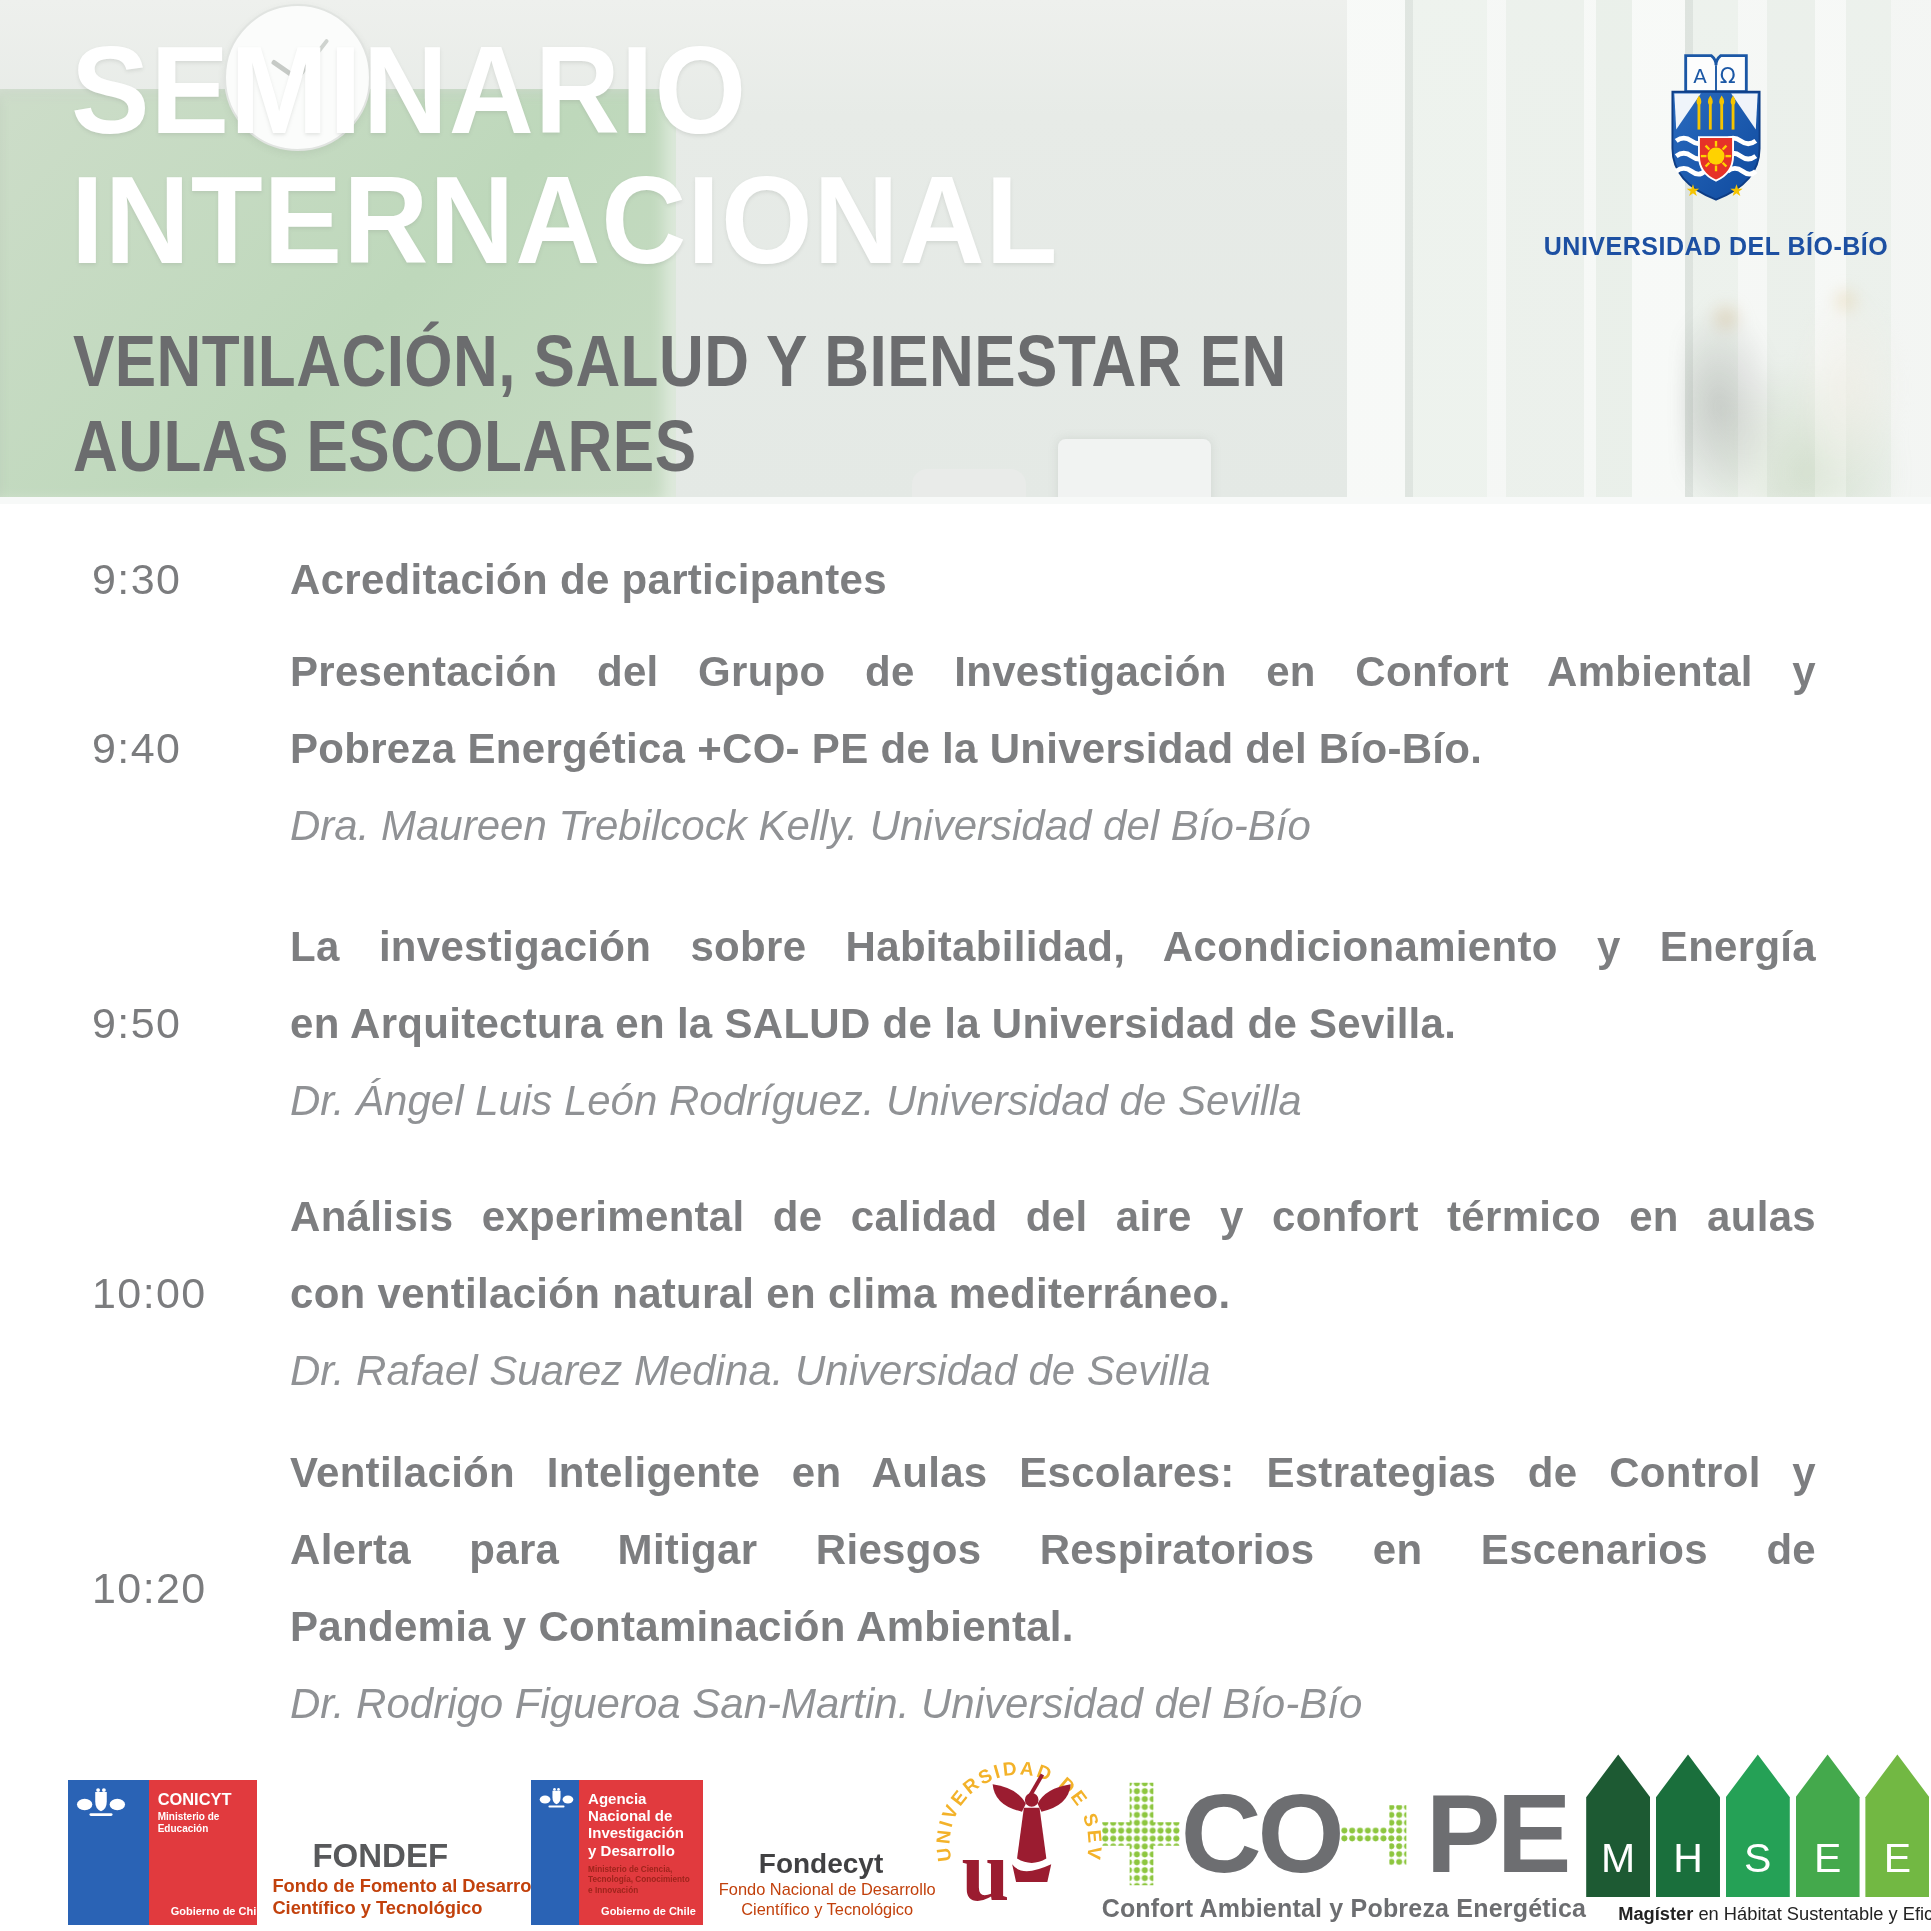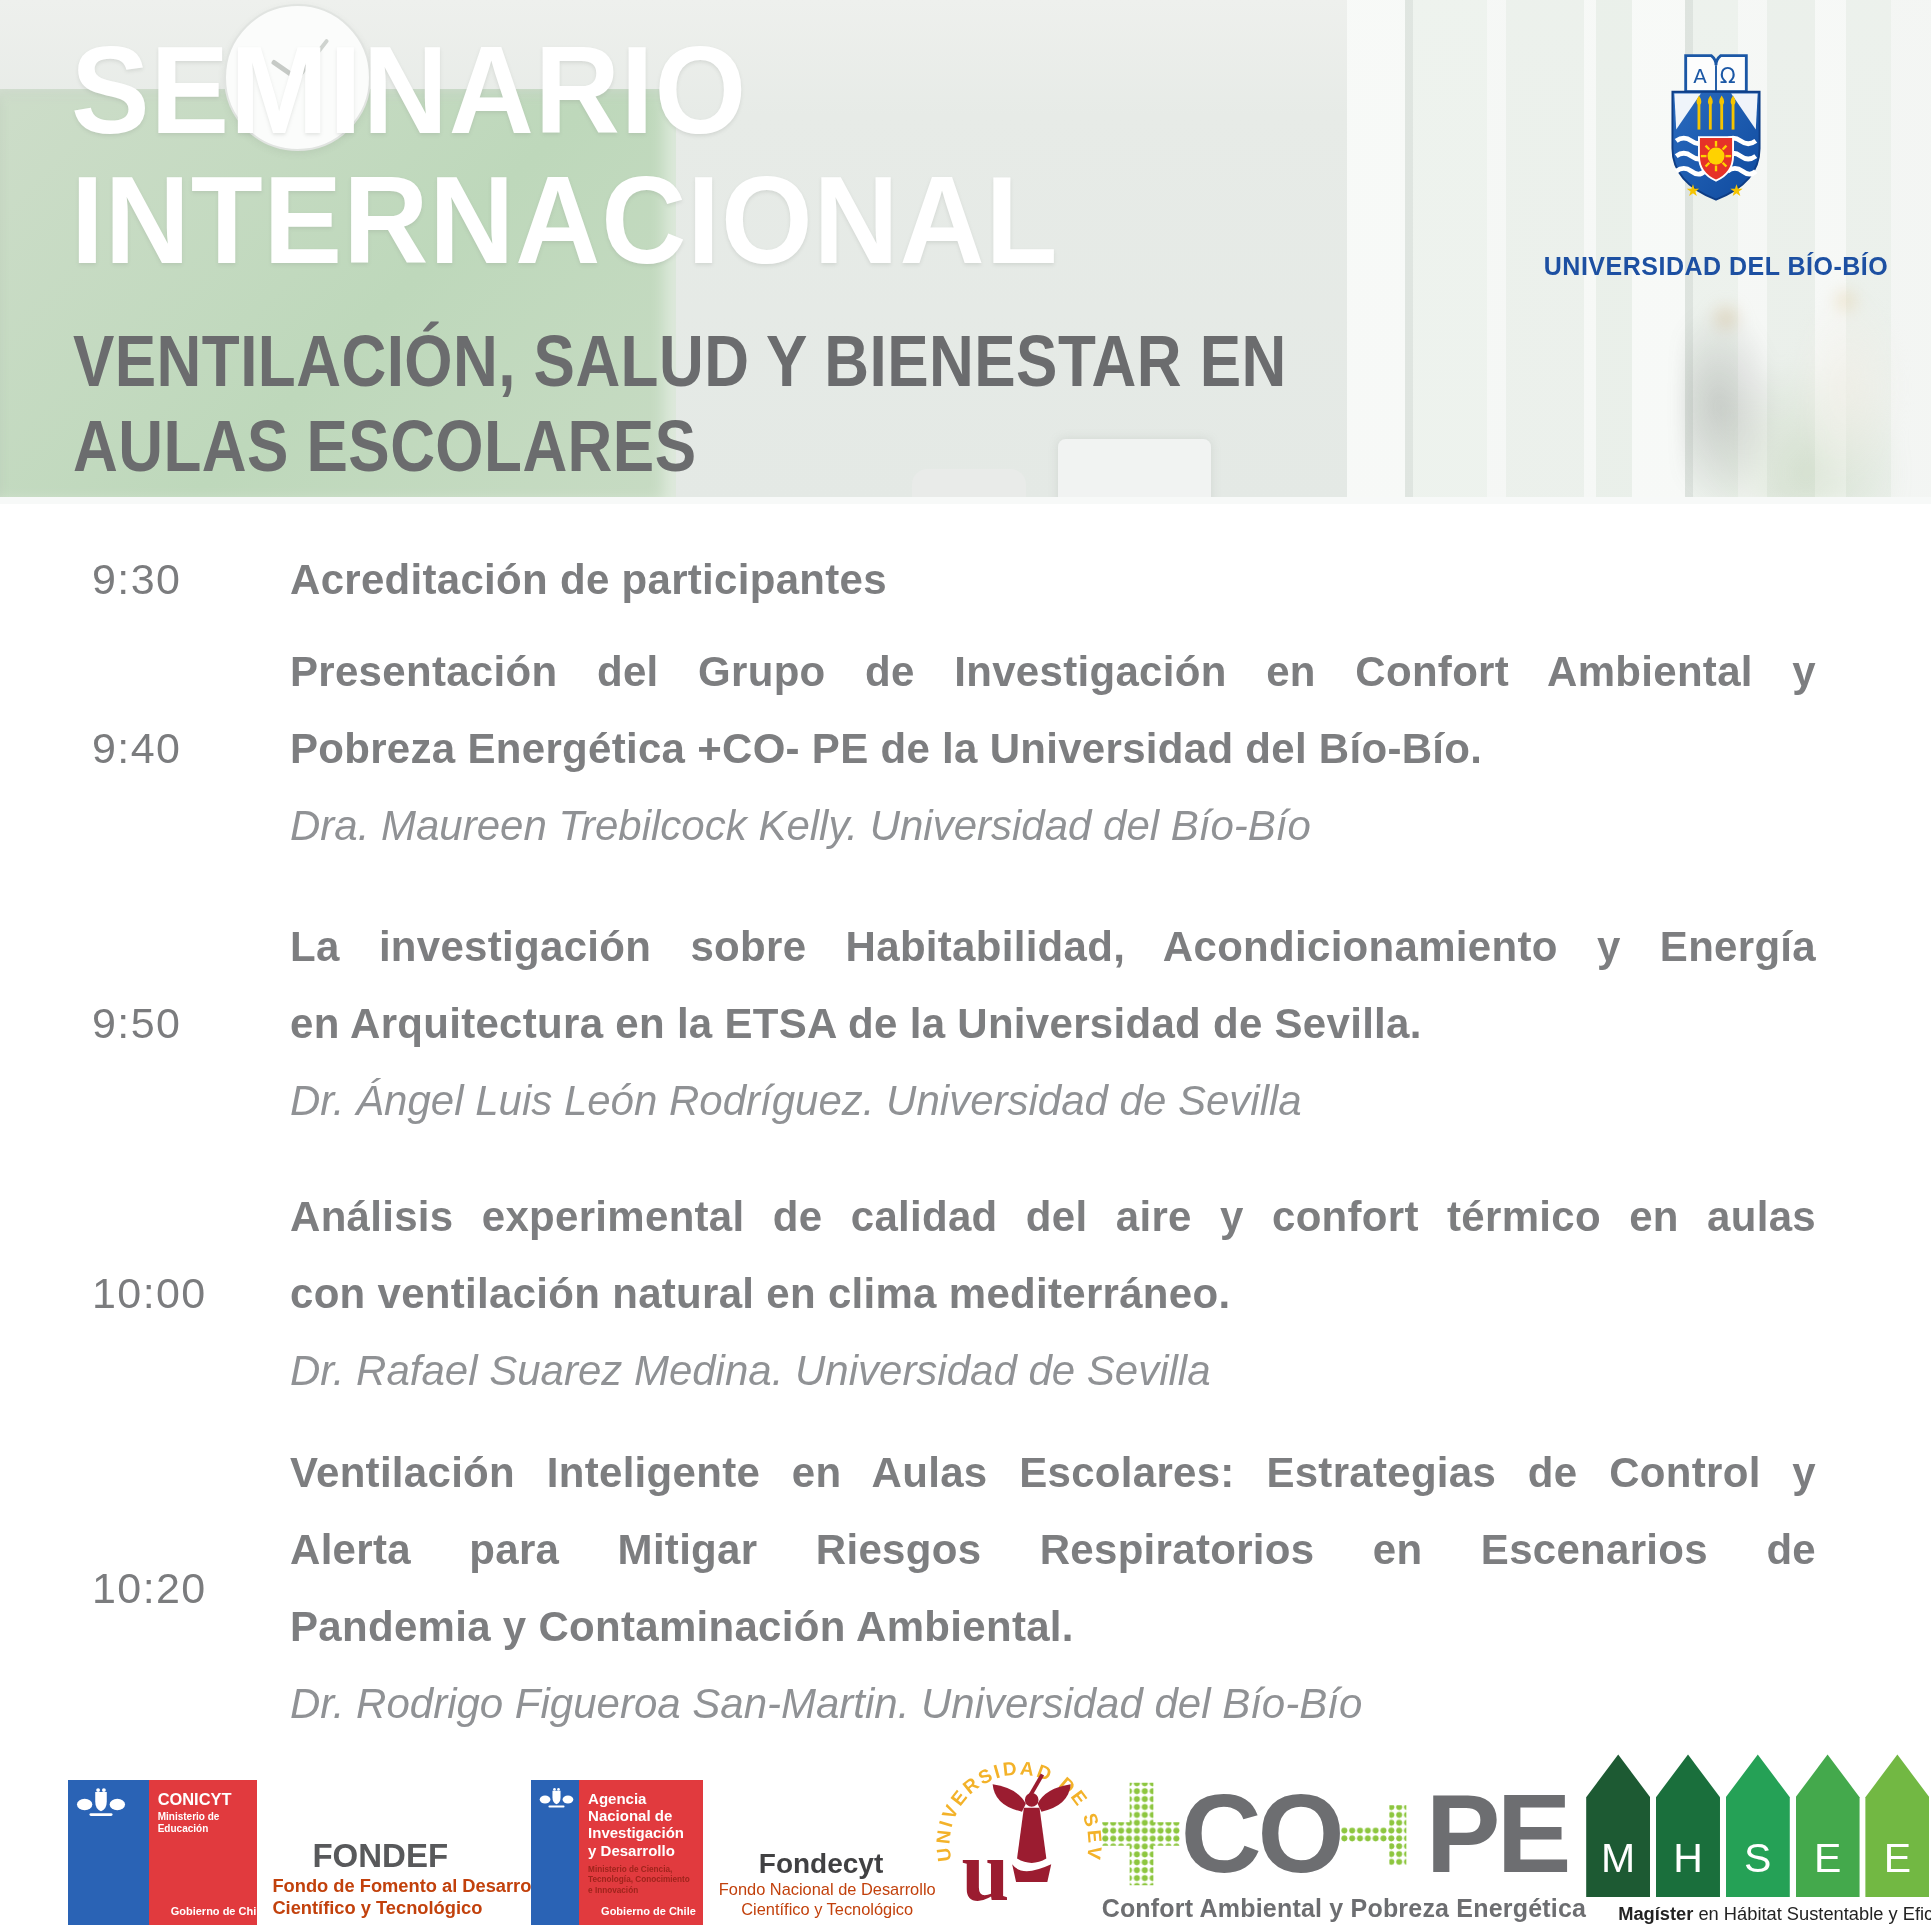--- a/index.html
+++ b/index.html
@@ -39,21 +39,21 @@
 
   .hero-title{position:absolute;left:71px;top:25px;color:#ffffff;font-weight:700;
         font-size:124px;line-height:1.05;letter-spacing:1px;transform:scaleX(.95);
         transform-origin:0 0;white-space:nowrap;text-shadow:0 1.9px 3.9px rgba(120,130,120,.18);}
   .hero-subtitle{position:absolute;left:73px;top:319px;color:#6b6c6e;font-weight:700;
         font-size:73px;line-height:1.16;letter-spacing:0.5px;transform:scaleX(.85);
         transform-origin:0 0;white-space:nowrap;}
 
   .ubb-logo{position:absolute;right:46px;top:50px;width:338px;display:flex;
         flex-direction:column;align-items:center;}
-  .ubb-name{margin-top:22px;color:#1d50a2;font-weight:700;font-size:25px;letter-spacing:0.5px;
+  .ubb-name{margin-top:2px;color:#1d50a2;font-weight:700;font-size:25px;letter-spacing:0.5px;
         white-space:nowrap;}
 
   
   .schedule{position:absolute;left:92px;top:514px;width:1723px;padding-top:27px;}
   .row{display:grid;grid-template-columns:198px 1526px;align-items:center;}
   .row.m16{margin-top:15.4px;} .row.m46{margin-top:44px;} .row.m40{margin-top:39px;} .row.m26{margin-top:25px;}
   .time{font-size:43px;color:#7b7c7e;font-weight:400;letter-spacing:1.4px;align-self:center;}
   .title-line{font-size:42px;font-weight:700;color:#7d7e80;line-height:77px;letter-spacing:0.3px;}
   .title-line.just{text-align:justify;text-align-last:justify;}
   .speaker{font-size:42px;font-style:italic;font-weight:400;color:#909295;line-height:77px;}
@@ -190,21 +190,21 @@
         <div class="title-line just">Presentación del Grupo de Investigación en Confort Ambiental y</div>
         <div class="title-line">Pobreza Energética +CO- PE de la Universidad del Bío-Bío.</div>
         <div class="speaker">Dra. Maureen Trebilcock Kelly. Universidad del Bío-Bío</div>
       </div>
     </div>
 
     <div class="row m46">
       <div class="time">9:50</div>
       <div>
         <div class="title-line just">La investigación sobre Habitabilidad, Acondicionamiento y Energía</div>
-        <div class="title-line">en Arquitectura en la ETSA de la Universidad de Sevilla.</div>
+        <div class="title-line">en Arquitectura en la SALUD de la Universidad de Sevilla.</div>
         <div class="speaker">Dr. Ángel Luis León Rodríguez. Universidad de Sevilla</div>
       </div>
     </div>
 
     <div class="row m40">
       <div class="time">10:00</div>
       <div>
         <div class="title-line just">Análisis experimental de calidad del aire y confort térmico en aulas</div>
         <div class="title-line">con ventilación natural en clima mediterráneo.</div>
         <div class="speaker">Dr. Rafael Suarez Medina. Universidad de Sevilla</div>

